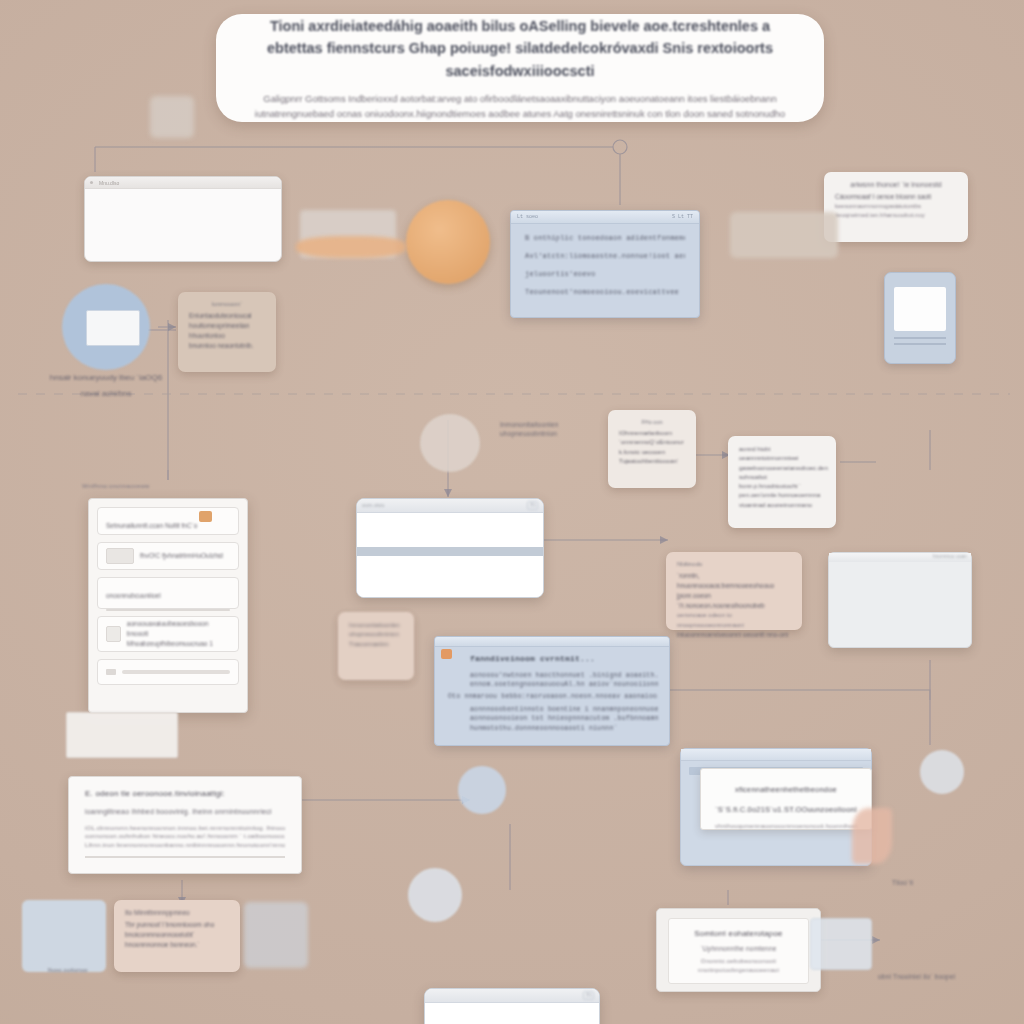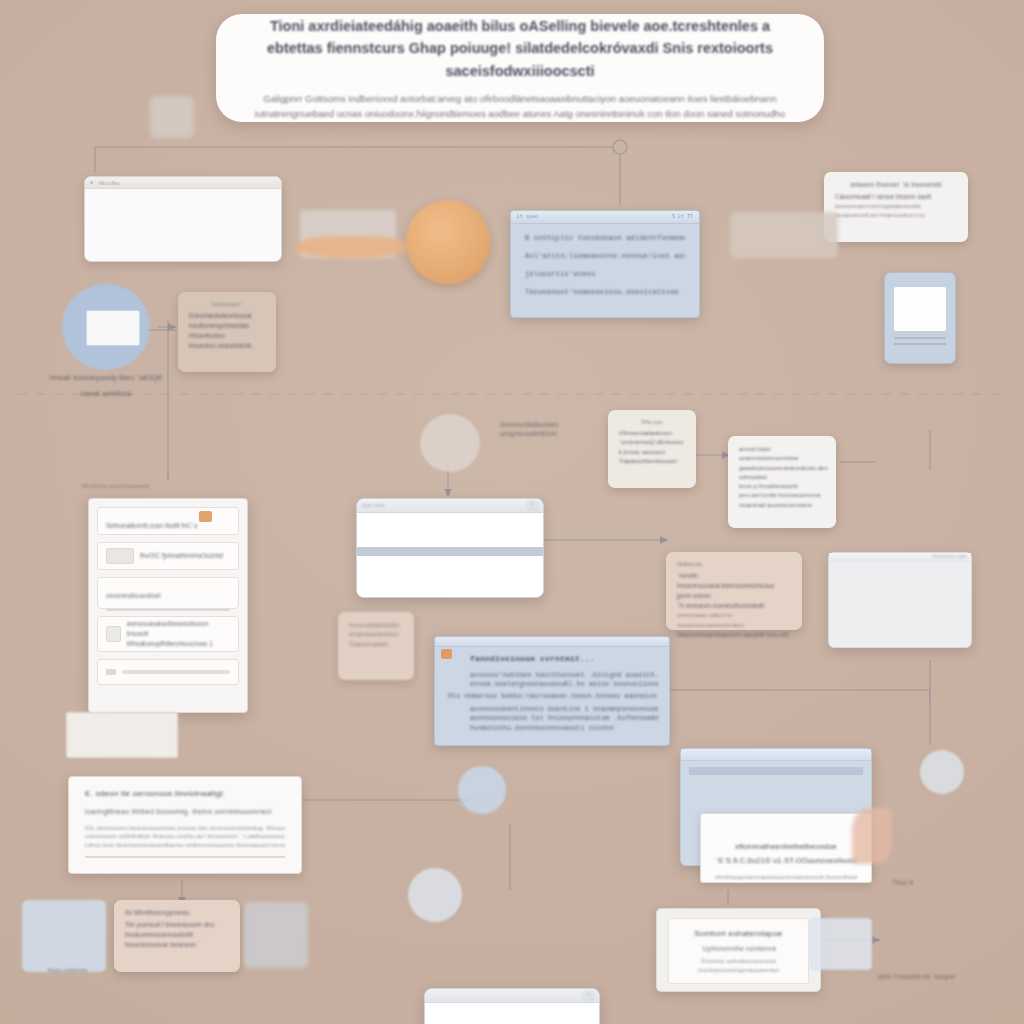--- a/index.html
+++ b/index.html
@@ -347,23 +347,23 @@
       <div class="txt" style="font-size:6.5px;color:#75707a;text-align:center;margin-top:4px;">´Uphnnonnthe  nomtenne</div>
       <div class="txt" style="font-size:6px;color:#8d8790;text-align:center;margin-top:4px;">Ononntc.oebobeonoonooti</div>
       <div class="txt" style="font-size:6px;color:#8d8790;text-align:center;">nnottnpoioobngenaooeenaoi</div>
     </div>
   </div>
 
   <div class="node blur-soft" style="left:680px;top:748px;width:192px;height:118px;background:#cfd9e6;border:1px solid #bdc8d8;border-radius:6px;box-shadow:0 4px 12px rgba(70,60,70,.22);">
     <div style="height:11px;background:linear-gradient(#e6ecf4,#d4dde9);border-bottom:1px solid #c2ccda;"></div>
     <div style="margin:6px 8px 0 8px;height:8px;background:#b9c6d7;border-radius:1px;"></div>
   </div>
-  <div class="node blur-soft" style="left:700px;top:813px;width:172px;height:70px;background:#fcfcfb;border:1px solid #dedbd8;border-radius:3px;box-shadow:0 3px 9px rgba(70,55,45,.18);padding:28px 14px;box-sizing:border-box;">
+  <div class="node blur-soft" style="left:700px;top:768px;width:172px;height:62px;background:#fcfcfb;border:1px solid #dedbd8;border-radius:3px;box-shadow:0 3px 9px rgba(70,55,45,.18);padding:16px 14px;box-sizing:border-box;">
     <div class="txt" style="font-size:7.5px;color:#4f4c57;text-align:center;">xficennatheenhethetbeondoe</div>
-    <div class="txt" style="font-size:7.5px;color:#4f4c57;text-align:center;margin-top:3px;">´S´S.fi.C.0o21S´u1.ST.OOuunzoeoIioonl</div>
+    <div class="txt" style="font-size:7.5px;color:#4f4c57;text-align:center;margin-top:9px;">´S´S.fi.C.0o21S´u1.ST.OOuunzoeoIioonl</div>
     <div class="txt" style="font-size:6px;color:#8b858e;text-align:center;margin-top:6px;">vhnthouqumennauonooonnvoenonooti.hoonnthoet</div>
   </div>
   <div class="node blur-hi" style="left:852px;top:808px;width:40px;height:56px;background:#e5b9a6;border-radius:40% 10% 40% 10%;opacity:.8;"></div>
 
   <div class="node blob blur-mid" style="left:920px;top:750px;width:44px;height:44px;background:#dfe6ee;opacity:.8;"></div>
   <div class="node txt" style="left:892px;top:878px;width:90px;font-size:6.5px;color:#6f6a74;">Tlioo´ti</div>
   <div class="node txt" style="left:878px;top:972px;width:130px;font-size:6.5px;color:#6f6a74;">obni Tnooiniei ilo´ boopei</div>
   <div class="node blur-mid" style="left:810px;top:918px;width:62px;height:52px;background:#dfe6ee;border:1px solid #cdd6e0;border-radius:4px;opacity:.85;"></div>
   <div class="node txt" style="left:816px;top:930px;width:56px;font-size:5.5px;color:#7b7580;"></div>
 

